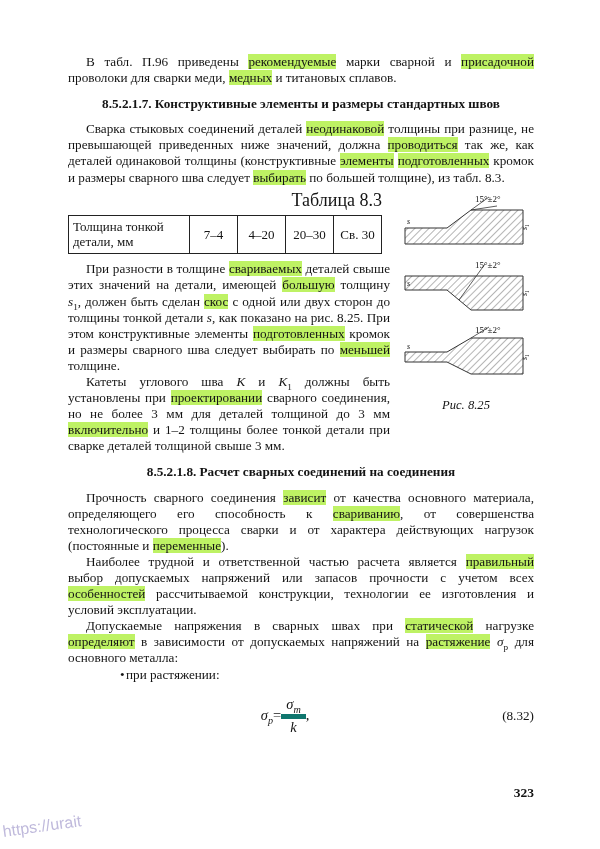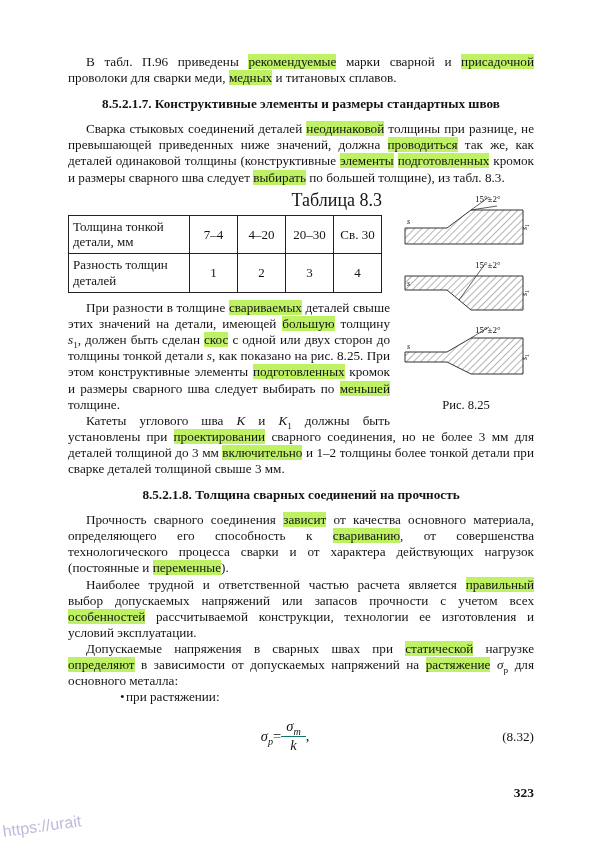--- a/index.html
+++ b/index.html
@@ -19,35 +19,35 @@
     margin:10px 0 9px; text-indent:0;
   }
   .head.clear { clear:both; }
   .hl { background:#bef264; }
   .it { font-style:italic; }
   .sub { vertical-align:sub; font-size:70%; line-height:0; }
 
   
   figure.fig { float:right; width:136px; margin:2px 0 10px 8px; text-align:center; }
   .fig svg { display:block; margin:0 auto 4px auto; }
-  .fig-caption { font-size:12.6px; margin-top:12px; }
+  .fig-caption { font-style:italic; font-size:12.6px; margin-top:12px; }
 
   
   .tbl-caption { width:314px; text-align:right; font-size:18px; margin:4px 0 3px; text-indent:0; }
   table.t { border-collapse:collapse; width:314px; font-size:13px; table-layout:fixed; }
   table.t td { border:1px solid #222; padding:3px 4px; text-align:center; vertical-align:middle; height:28px; }
   table.t td.lbl { text-align:left; width:112px; }
 
   
   .bullet-line { margin:9px 0 0; text-indent:0; padding-left:16px; }
   .bullet-line .bullet { display:inline-block; width:24px; }
   .formula-row { display:flex; align-items:center; margin-top:14px; }
   .formula { flex:1; display:flex; justify-content:center; align-items:center; gap:0; font-size:14.5px; font-style:italic; }
   .frac { display:inline-flex; flex-direction:column; align-items:center; line-height:1.1; }
-  .frac .num { border-bottom:1px solid #0f766e; padding:0 5px 1px; }
+  .frac .num { border-bottom:5px solid #0f766e; padding:0 5px 1px; }
   .frac .den { padding-top:1px; }
   .eq-number { font-size:13.2px; }
 
   .page-number { position:absolute; right:66px; bottom:48px; font-size:13.5px; font-weight:bold; }
   .watermark {
     position:absolute; left:4px; bottom:8px;
     font-family:"Liberation Sans","DejaVu Sans",sans-serif;
     font-size:16px; color:#9d94c9; opacity:0.65; transform:rotate(-8deg);
     transform-origin:left bottom;
   }
@@ -107,35 +107,28 @@
       <div class="tbl-caption">Таблица 8.3</div>
       <table class="t">
         <tbody>
           <tr>
             <td class="lbl">Толщина тонкой детали, мм</td>
             <td>7–4</td>
             <td>4–20</td>
             <td>20–30</td>
             <td>Св. 30</td>
           </tr>
-          <tr>
-            <td class="lbl">Разность толщин деталей</td>
-            <td>1</td>
-            <td>2</td>
-            <td>3</td>
-            <td>4</td>
-          </tr>
         </tbody>
       </table>
 
       <p class="para" style="margin-top:7px"><span>При разности в толщине </span><span class="hl">свариваемых</span><span> деталей свыше этих значений на детали, имеющей </span><span class="hl">большую</span><span> толщину </span><span class="it">s</span><span class="sub">1</span><span>, должен быть сделан </span><span class="hl">скос</span><span> с одной или двух сторон до толщины тонкой детали </span><span class="it">s</span><span>, как показано на рис. 8.25. При этом конструктивные элементы </span><span class="hl">подготовленных</span><span> кромок и размеры сварного шва следует выбирать по </span><span class="hl">меньшей</span><span> толщине.</span></p>
       <p class="para"><span>Катеты углового шва </span><span class="it">K</span><span> и </span><span class="it">K</span><span class="sub">1</span><span> должны быть установлены при </span><span class="hl">проектировании</span><span> сварного соединения, но не более 3 мм для деталей толщиной до 3 мм </span><span class="hl">включительно</span><span> и 1–2 толщины более тонкой детали при сварке деталей толщиной свыше 3 мм.</span></p>
     </div>
 
-    <p class="head clear">8.5.2.1.8. Толщина сварных соединений на прочность</p>
+    <p class="head clear">8.5.2.1.8. Расчет сварных соединений на соединения</p>
 
     <p class="para"><span>Прочность сварного соединения </span><span class="hl">зависит</span><span> от качества основного материала, определяющего его способность к </span><span class="hl">свариванию</span><span>, от совершенства технологического процесса сварки и от характера действующих нагрузок (постоянные и </span><span class="hl">переменные</span><span>).</span></p>
     <p class="para"><span>Наиболее трудной и ответственной частью расчета является </span><span class="hl">правильный</span><span> выбор допускаемых напряжений или запасов прочности с учетом всех </span><span class="hl">особенностей</span><span> рассчитываемой конструкции, технологии ее изготовления и условий эксплуатации.</span></p>
     <p class="para"><span>Допускаемые напряжения в сварных швах при </span><span class="hl">статической</span><span> нагрузке </span><span class="hl">определяют</span><span> в зависимости от допускаемых напряжений на </span><span class="hl">растяжение</span><span> </span><span class="it">σ</span><span class="sub">р</span><span> для основного металла:</span></p>
 
     <p class="para bullet-line">
       <span class="bullet">•</span><span>при растяжении:</span>
     </p>
 
     <div class="formula-row">

